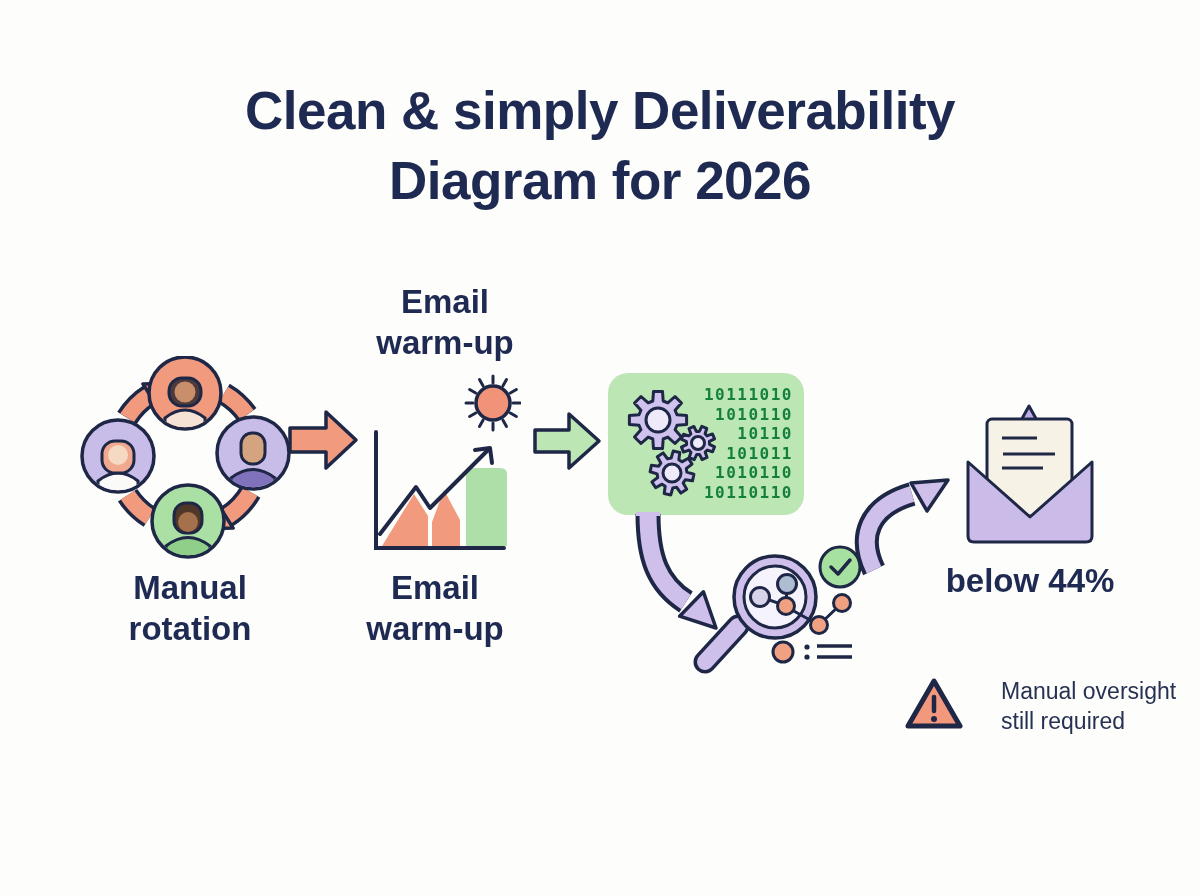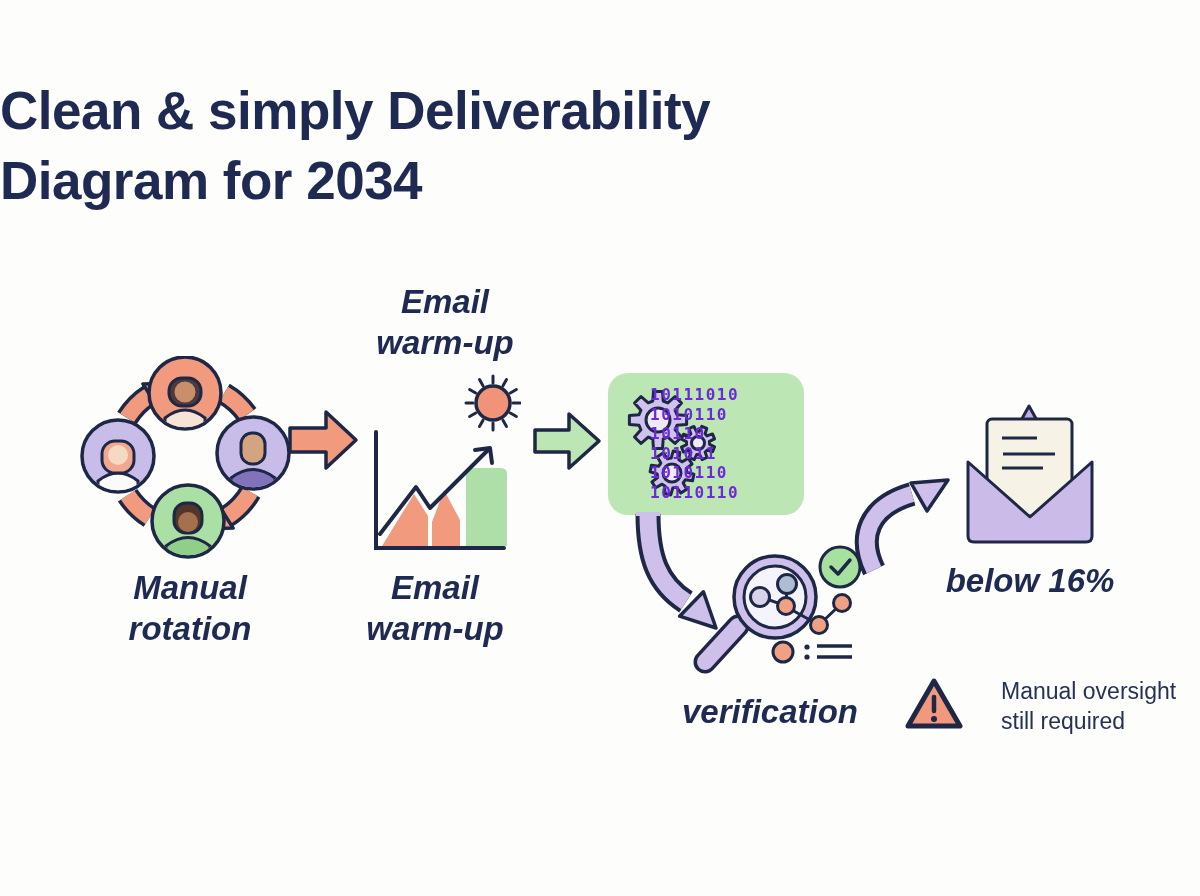--- a/index.html
+++ b/index.html
@@ -4,45 +4,44 @@
 <style>
   html,body{margin:0;padding:0;}
   body{
     width:1200px;height:896px;position:relative;overflow:hidden;
     background:#fdfdfb;
     font-family:"Liberation Sans", sans-serif;
     color:#212b52;
   }
   .abs{position:absolute;}
   .title{
-    left:0;top:76px;width:1200px;text-align:left;
+    left:0;top:76px;width:1200px;text-align:center;
     font-size:53px;font-weight:bold;line-height:70px;letter-spacing:-0.5px;
     color:#1f2a52;
   }
   .node-label{
     text-align:center;font-size:33px;font-weight:bold;line-height:41px;
     color:#1f2a52;
-    font-style:italic;
   }
   .binary{
-    text-align:left;font-family:"DejaVu Sans Mono", monospace;
+    text-align:right;font-family:"DejaVu Sans Mono", monospace;
     font-size:16px;font-weight:bold;line-height:19.5px;letter-spacing:1.5px;
-    color:#6d28d9;
+    color:#15803d;
   }
   .warn-text{
     font-size:23px;line-height:30px;font-weight:500;color:#273253;margin-left:31px;
   }
   svg{display:block;}
 </style>
 </head>
 <body>
 
 <div class="abs title">
   <div>Clean &amp; simply Deliverability</div>
-  <div>Diagram for 2034</div>
+  <div>Diagram for 2026</div>
 </div>
 
 <svg class="abs" style="left:80px;top:356px" width="220" height="212" viewBox="0 0 220 212">
   <g>
 
     <path d="M47,61.8 A72,72 0 0 1 69.8,38.9" fill="none" stroke="#1e2746" stroke-width="23"></path>
     <path d="M144,37.6 A72,72 0 0 1 167,58.7" fill="none" stroke="#1e2746" stroke-width="23"></path>
     <path d="M170.4,136 A72,72 0 0 1 146.2,161.1" fill="none" stroke="#1e2746" stroke-width="23"></path>
     <path d="M69.8,161.1 A72,72 0 0 1 47.6,139.2" fill="none" stroke="#1e2746" stroke-width="23"></path>
 
@@ -227,25 +226,24 @@
   <div>Manual</div>
   <div>rotation</div>
 </div>
 
 <div class="abs node-label" style="left:340px;top:567px;width:190px">
   <div>Email</div>
   <div>warm-up</div>
 </div>
 
 <div class="abs node-label" style="left:645px;top:691px;width:250px">
-  <div>verification</div>
 </div>
 
 <div class="abs node-label" style="left:920px;top:560px;width:220px">
-  <div>below 16%</div>
+  <div>below 44%</div>
 </div>
 
 <svg class="abs" style="left:903px;top:674px" width="62" height="62" viewBox="0 0 62 62">
   <path d="M31,7 L57,52 L5,52 Z" fill="#f2997d" stroke="#1e2746" stroke-width="5" stroke-linejoin="round"></path>
   <line x1="31" y1="23" x2="31" y2="37" stroke="#1e2746" stroke-width="4.5" stroke-linecap="round"></line>
   <circle cx="31" cy="45" r="3" fill="#1e2746"></circle>
 </svg>
 <div class="abs warn-text" style="left:970px;top:676px;width:200px">
   <div>Manual oversight</div>
   <div>still required</div>

